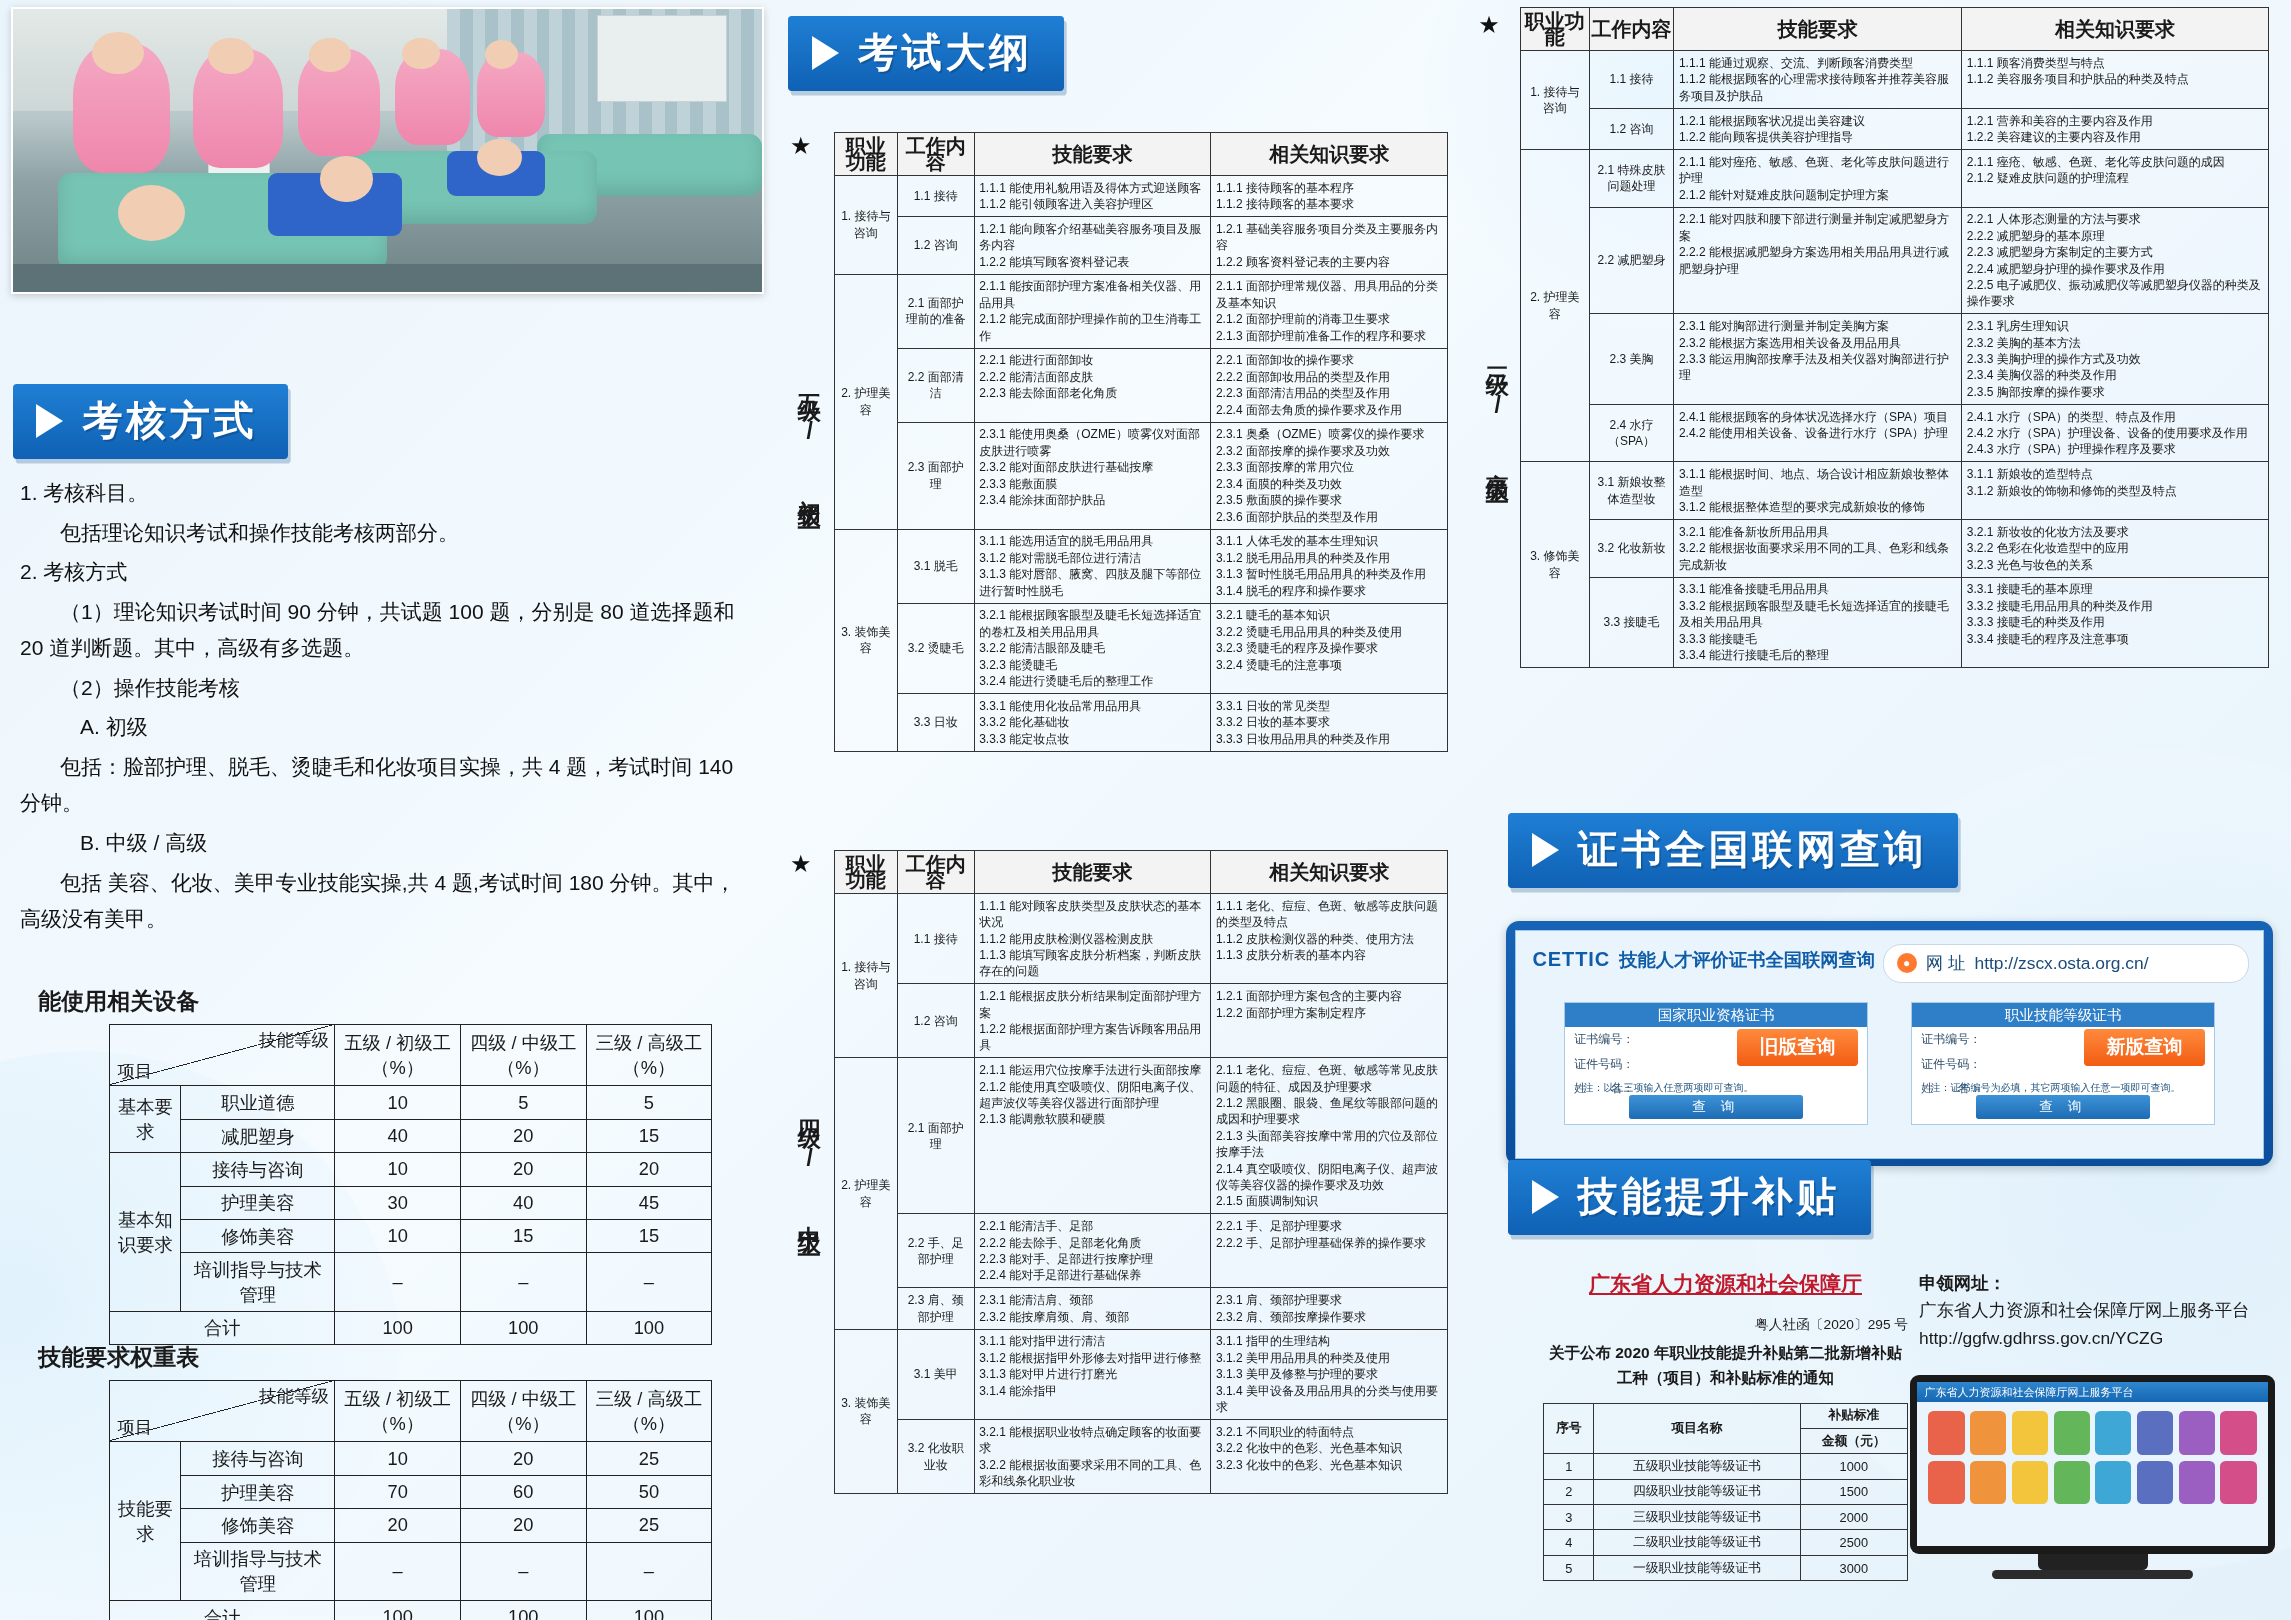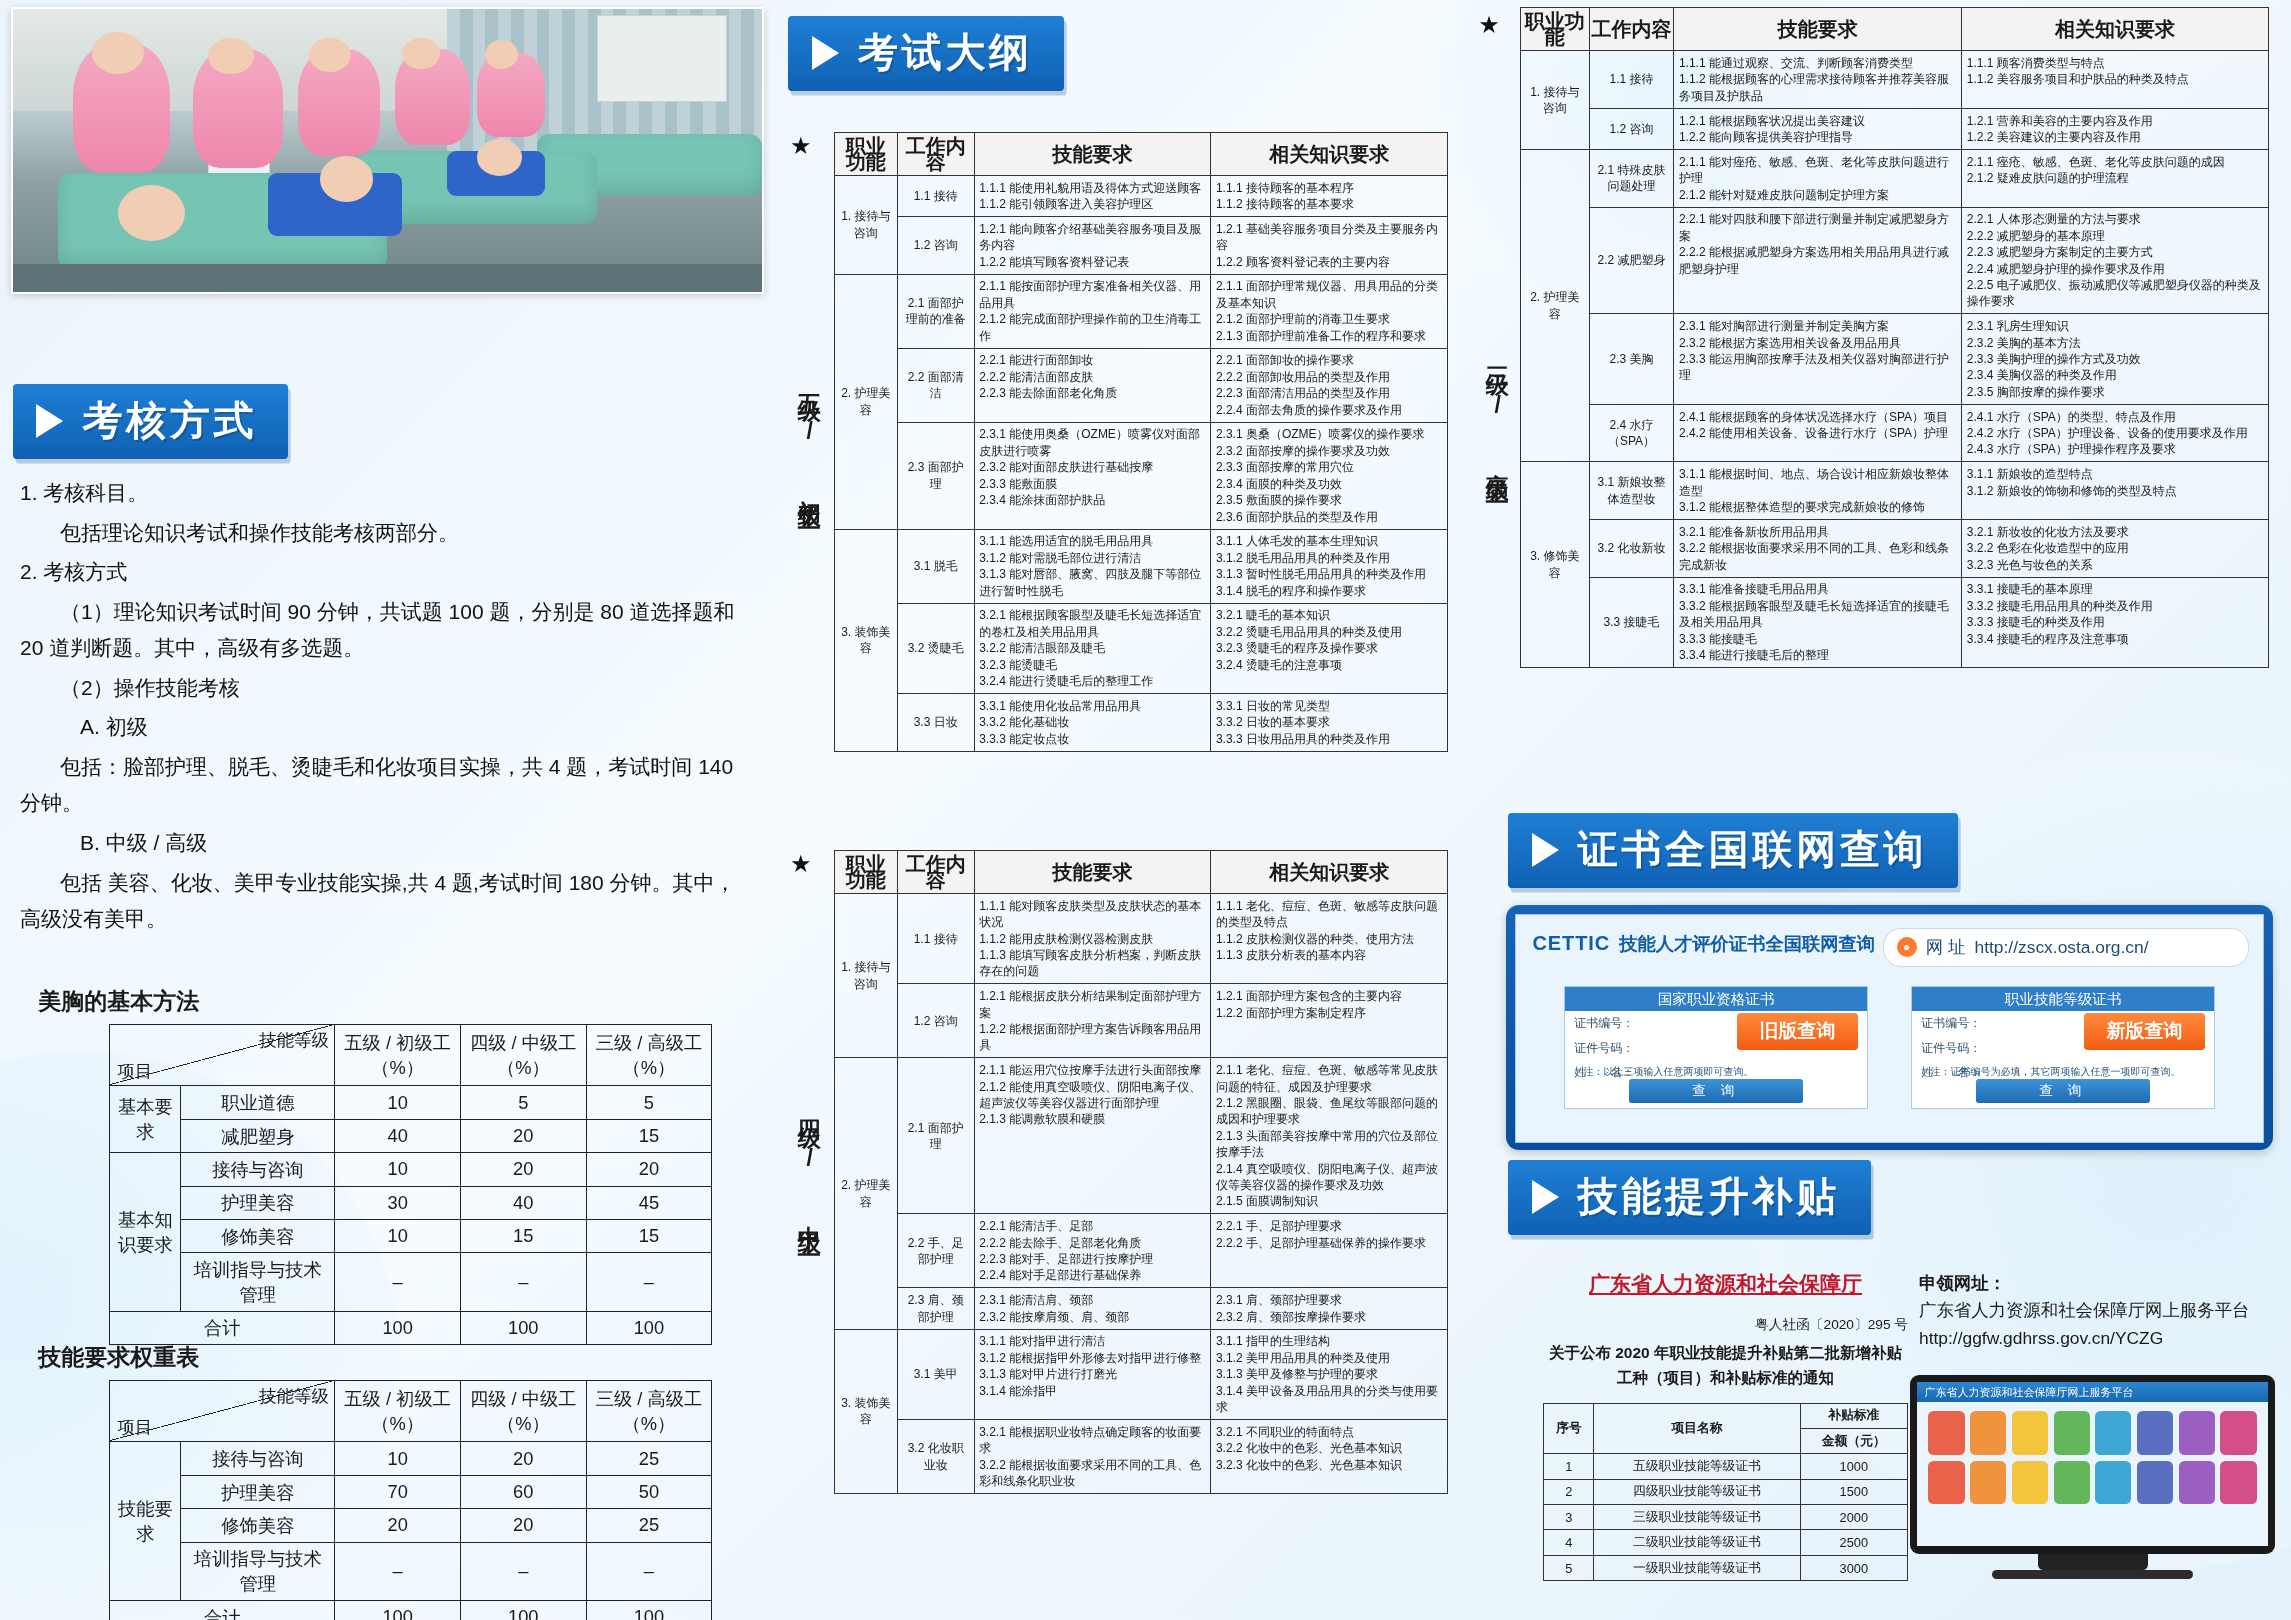--- a/index.html
+++ b/index.html
@@ -109,21 +109,21 @@
   table.syl td{border:0.9px solid #333;padding:3.7px 4.6px;vertical-align:top;}
   table.syl td.c{text-align:center;vertical-align:middle;}
   .c-func{width:57px;}
   .c-work{width:71px;}
   .c-skill{width:228px;}
   .c-know{width:228px;}
 
   
   .cert-panel{
     position:absolute;background:linear-gradient(180deg,#1763b6,#0b4e9c);
-    border-radius:13px;padding:9.1px;box-shadow:0 2.7px 9.1px rgba(0,0,0,.2);
+    border-radius:13px;padding:9.1px;box-shadow:0 2.7px 9.1px rgba(0,0,0,.2);margin-top:16px;
   }
   .cert-inner{background:#eaf4fd;border:1.8px solid #9cc8ea;height:100%;position:relative;}
   .url-bar{
     position:absolute;right:14.6px;top:12.8px;width:338px;height:37px;background:#fff;
     border-radius:18.3px;border:0.9px solid #c6d9e6;display:flex;align-items:center;padding:0 12.8px;gap:9.1px;font-size:17.4px;color:#1b4b7a;
   }
   .url-dot{width:20px;height:20px;border-radius:50%;background:#ff7a2f;color:#fff;font-size:12px;display:flex;align-items:center;justify-content:center;}
   .cettic{position:absolute;left:16.4px;top:16.4px;display:flex;align-items:center;gap:9.1px;}
   .cettic .logo{font-size:20px;font-weight:bold;color:#0f5ca8;letter-spacing:0.9px;}
   .cettic .txt{font-size:18.3px;color:#0f5ca8;font-weight:bold;}
@@ -210,21 +210,21 @@
     <p class="ind1">2. 考核方式</p>
     <p class="ind2">（1）理论知识考试时间 90 分钟，共试题 100 题，分别是 80 道选择题和 20 道判断题。其中，高级有多选题。</p>
     <p class="ind2">（2）操作技能考核</p>
     <p class="ind3" style="text-indent:60px;">A. 初级</p>
     <p class="ind2">包括：脸部护理、脱毛、烫睫毛和化妆项目实操，共 4 题，考试时间 140 分钟。</p>
     <p class="ind3" style="text-indent:60px;">B. 中级 / 高级</p>
     <p class="ind2">包括 美容、化妆、美甲专业技能实操,共 4 题,考试时间 180 分钟。其中，高级没有美甲。</p>
   </div>
 
   <div style="position:absolute;left:18.3px;top:973px;width:731px;">
-    <div class="tbl-title">美胸的基本方法</div>
+    <div class="tbl-title">能使用相关设备</div>
     <table class="wt" style="margin-left:91px;width:603px;">
       <tbody>
           <tr>
         <td colspan="2" class="diag-cell" style="width:228px;">
           <div class="ln"></div>
           <div class="tr">技能等级</div>
           <div class="bl">项目</div>
         </td>
         <td style="width:124px;">五级 / 初级工（%）</td>
         <td style="width:124px;">四级 / 中级工（%）</td>

